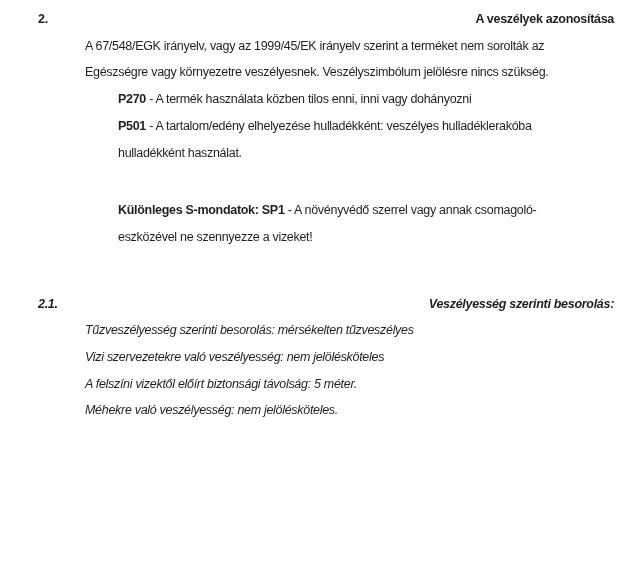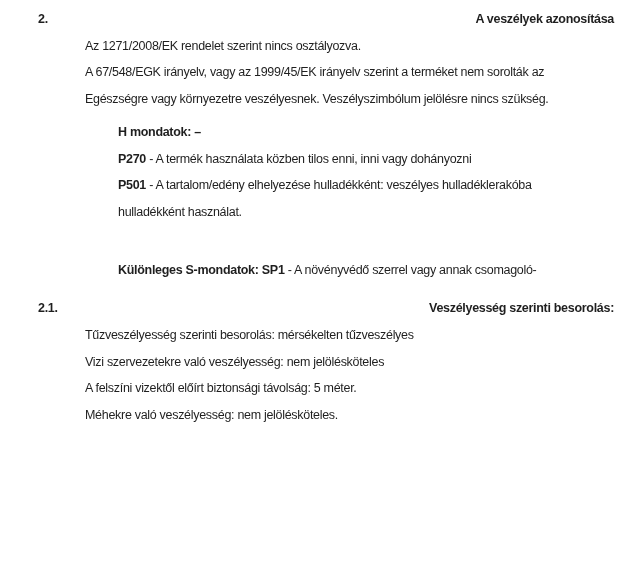--- a/index.html
+++ b/index.html
@@ -25,48 +25,47 @@
     white-space: pre-wrap;
   }
   .content { flex: 1 1 auto; min-width: 0; }
   .line { white-space: pre-wrap; }
   .title { font-weight: 700; white-space: pre-wrap; text-align: right; }
   .bold { font-weight: 700; }
   .statements { margin-left: 33px; }
   .gap-6  { margin-top: 6px; }
   .gap-7  { margin-top: 7px; }
   .gap-19 { margin-top: 31px; }
-  .gap-32 { margin-top: 12px; }
+  .gap-32 { margin-top: 40px; font-style: italic; }
 </style>
 </head>
 <body>
 
 <div class="doc">
 
   <div class="row">
     <div class="num">2.</div>
     <div class="content">
       <div class="title">A veszélyek azonosítása</div>
 
-      <div class="line">Az 1271/2008/EK rendelet szerint nincs osztályozva.</div>
       <div class="line">A 67/548/EGK irányelv, vagy az 1999/45/EK irányelv szerint a terméket nem sorolták az</div>
       <div class="line">Egészségre vagy környezetre veszélyesnek. Veszélyszimbólum jelölésre nincs szükség.</div>
 
       <div class="statements">
-        <div class="line gap-6"><span class="bold">H mondatok: –</span></div>
 
 
         <div class="line"><span class="bold">P270</span><span> - A termék használata közben tilos enni, inni vagy dohányozni</span></div>
 
         <div class="line"><span class="bold">P501</span><span> - A tartalom/edény elhelyezése hulladékként: veszélyes hulladéklerakóba</span></div>
 
         <div class="line">hulladékként használat.</div>
 
         <div class="line gap-19"><span class="bold">Különleges S-mondatok: SP1</span><span> - A növényvédő szerrel vagy annak csomagoló-</span></div>
 
+        <div class="line">eszközével ne szennyezze a vizeket!</div>
 
       </div>
     </div>
   </div>
 
   <div class="row gap-32">
     <div class="num">2.1.</div>
     <div class="content">
       <div class="title">Veszélyesség szerinti besorolás:</div>
 

